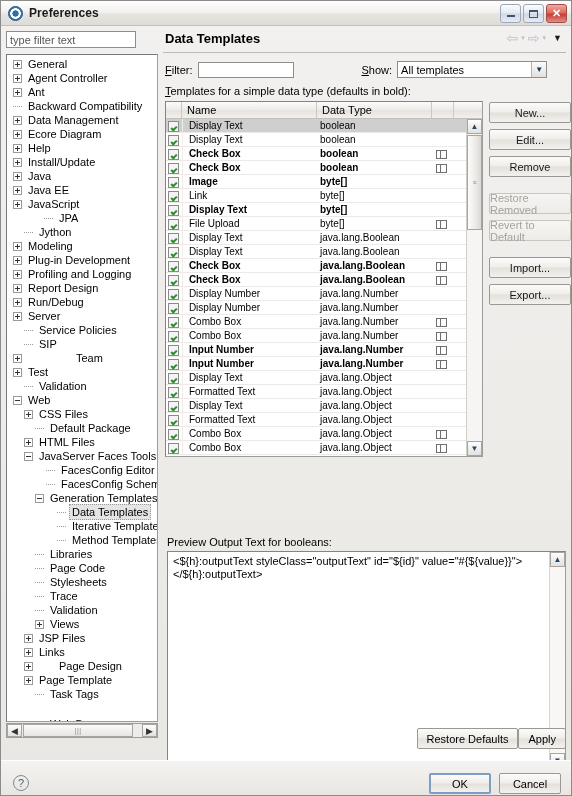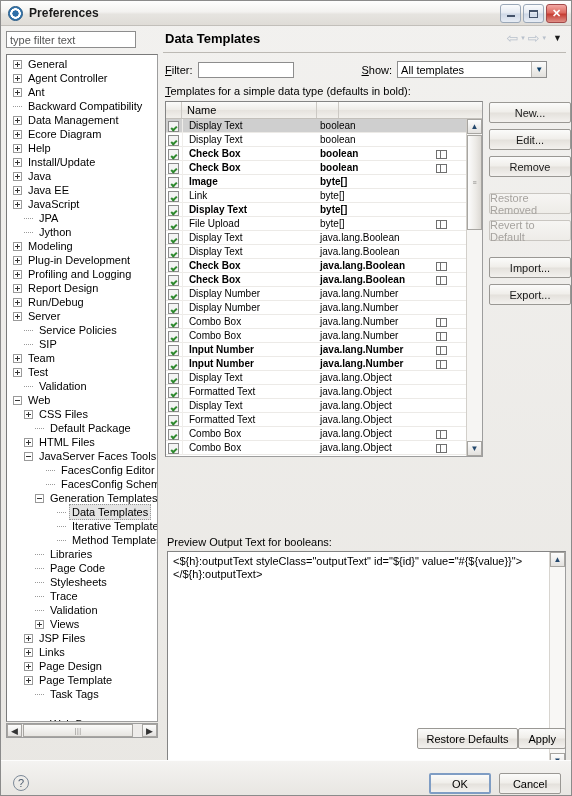--- a/index.html
+++ b/index.html
@@ -377,21 +377,21 @@
               <span class="lbl">Java</span>
             </div>
             <div class="tnode" style="padding-left: 6px;">
               <span class="exp plus"></span>
               <span class="lbl">Java EE</span>
             </div>
             <div class="tnode" style="padding-left: 6px;">
               <span class="exp plus"></span>
               <span class="lbl">JavaScript</span>
             </div>
-            <div class="tnode" style="padding-left: 17px;">
+            <div class="tnode" style="padding-left: 17px; margin-left: 20px;">
               <span class="leafdash"></span>
               <span class="lbl">JPA</span>
             </div>
             <div class="tnode" style="padding-left: 17px;">
               <span class="leafdash"></span>
               <span class="lbl">Jython</span>
             </div>
             <div class="tnode" style="padding-left: 6px;">
               <span class="exp plus"></span>
               <span class="lbl">Modeling</span>
@@ -417,21 +417,21 @@
               <span class="lbl">Server</span>
             </div>
             <div class="tnode" style="padding-left: 17px;">
               <span class="leafdash"></span>
               <span class="lbl">Service Policies</span>
             </div>
             <div class="tnode" style="padding-left: 17px;">
               <span class="leafdash"></span>
               <span class="lbl">SIP</span>
             </div>
-            <div class="tnode" style="padding-left: 6px;">
+            <div class="tnode" style="padding-left: 6px; gap: 48px;">
               <span class="exp plus"></span>
               <span class="lbl">Team</span>
             </div>
             <div class="tnode" style="padding-left: 6px;">
               <span class="exp plus"></span>
               <span class="lbl">Test</span>
             </div>
             <div class="tnode" style="padding-left: 17px;">
               <span class="leafdash"></span>
               <span class="lbl">Validation</span>
@@ -505,21 +505,21 @@
               <span class="lbl">Views</span>
             </div>
             <div class="tnode" style="padding-left: 17px;">
               <span class="exp plus"></span>
               <span class="lbl">JSP Files</span>
             </div>
             <div class="tnode" style="padding-left: 17px;">
               <span class="exp plus"></span>
               <span class="lbl">Links</span>
             </div>
-            <div class="tnode" style="padding-left: 17px;">
+            <div class="tnode" style="padding-left: 17px; gap: 20px;">
               <span class="exp plus"></span>
               <span class="lbl">Page Design</span>
             </div>
             <div class="tnode" style="padding-left: 17px;">
               <span class="exp plus"></span>
               <span class="lbl">Page Template</span>
             </div>
             <div class="tnode" style="padding-left: 28px;">
               <span class="leafdash"></span>
               <span class="lbl">Task Tags</span>
@@ -569,20 +569,21 @@
       <div id="templates-label">
         <span class="u">T</span><span>emplates for a simple data type (defaults in bold):</span>
       </div>
 
       <div id="table-area">
 
         <div id="table-box">
           <div id="thead">
             <div class="th c0"></div>
             <div class="th c1">Name</div>
+            <div class="th c2">Data Type</div>
             <div class="th c3"></div>
             <div class="th c4"></div>
           </div>
           <div id="tbody-wrap">
             <div id="tbody">
                 <div class="trow sel">
                   <div class="cell c0">
                     <span class="cb"></span>
                   </div>
                   <div class="cell c1">Display Text</div>

